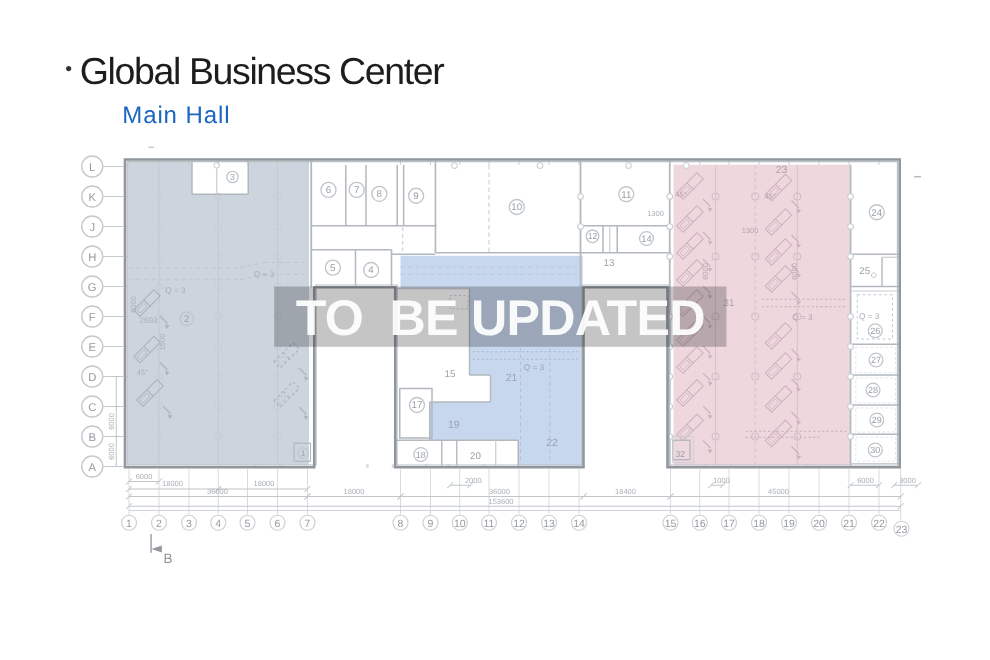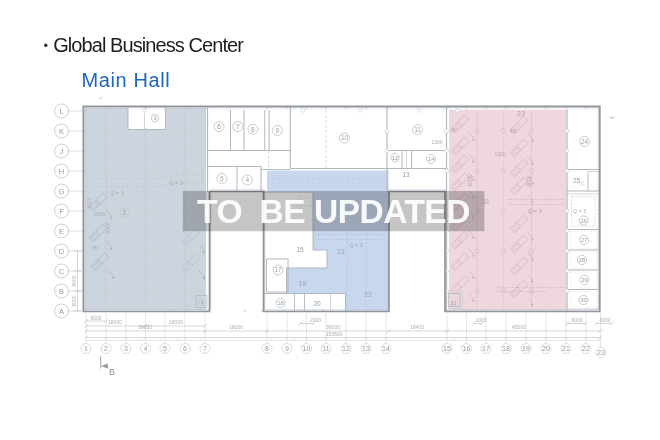--- a/index.html
+++ b/index.html
@@ -1,22 +1,22 @@
 <!DOCTYPE html>
 <html><head><meta charset="utf-8">
 <style>
 html,body{margin:0;padding:0;width:660px;height:440px;background:#ffffff;overflow:hidden}
 .hdr{position:absolute;font-family:"Liberation Sans",sans-serif;white-space:nowrap}
 </style></head>
 <body>
 
 <div class="hdr" style="left:43.5px;top:37.5px;font-size:13px;color:#333">•</div>
-<div class="hdr" style="left:53.2px;top:34px;font-size:20px;letter-spacing:-0.92px;color:#1d1d1f">Global Business Center</div>
-
-<div class="hdr" style="left:81.5px;top:69px;font-size:20px;letter-spacing:0.6px;color:#1b66c0">Main Hall</div>
+<div class="hdr" style="left:53.2px;top:34px;font-size:25px;letter-spacing:-0.92px;color:#1d1d1f">Global Business Center</div>
+
+<div class="hdr" style="left:81.5px;top:69px;font-size:16px;letter-spacing:0.6px;color:#1b66c0">Main Hall</div>
 
 <svg width="660" height="440" viewBox="0 0 660 440" style="position:absolute;left:0;top:0">
 <path d="M85,108 H128 V129.5 H165.5 V108 H206 V310 H85 Z" fill="#ccd4dd"></path>
 
 <path d="M267,170.5 H388.5 V310.5 H345.5 V293.5 H286.5 V268 H327 V250 H313 V192.3 H267 Z" fill="#c7d7ee"></path>
 
 <rect x="449" y="109.8" width="117.5" height="200.5" fill="#eed8de"></rect>
 
 <g>
       <line x1="106" y1="110" x2="106" y2="309" stroke="#c2cad2" stroke-width="0.7"></line>

